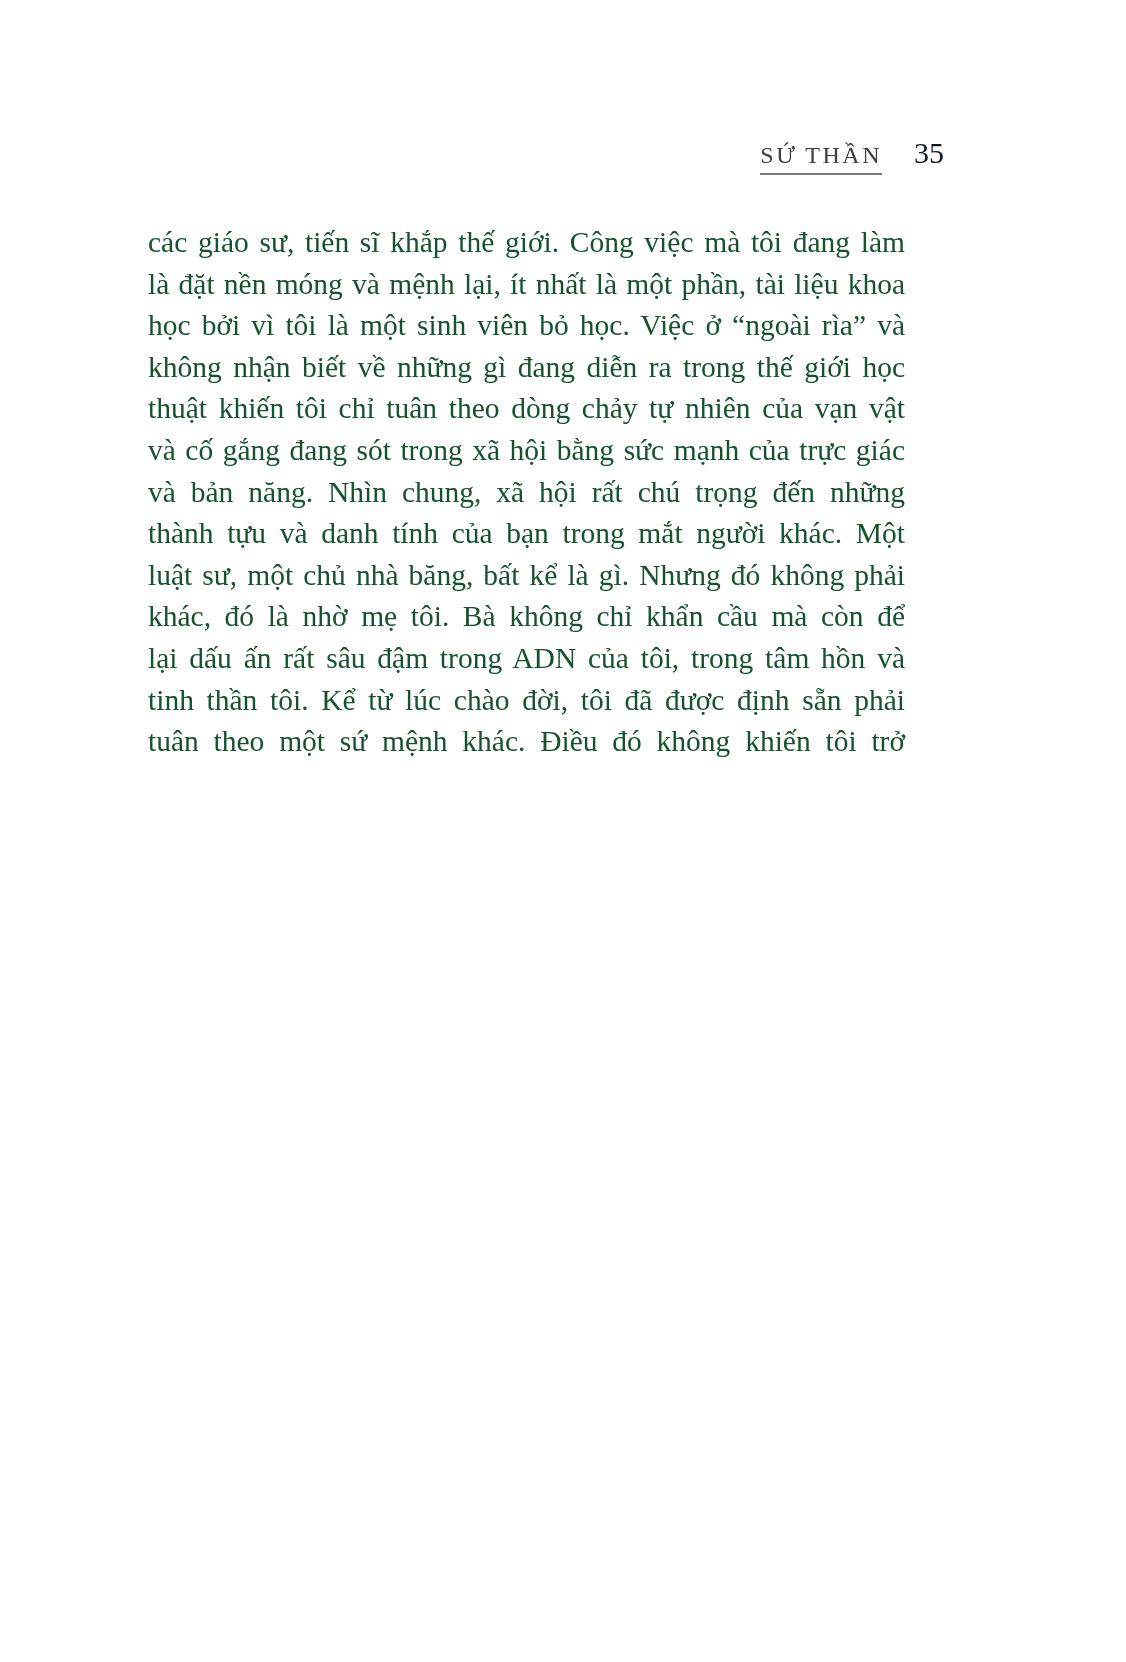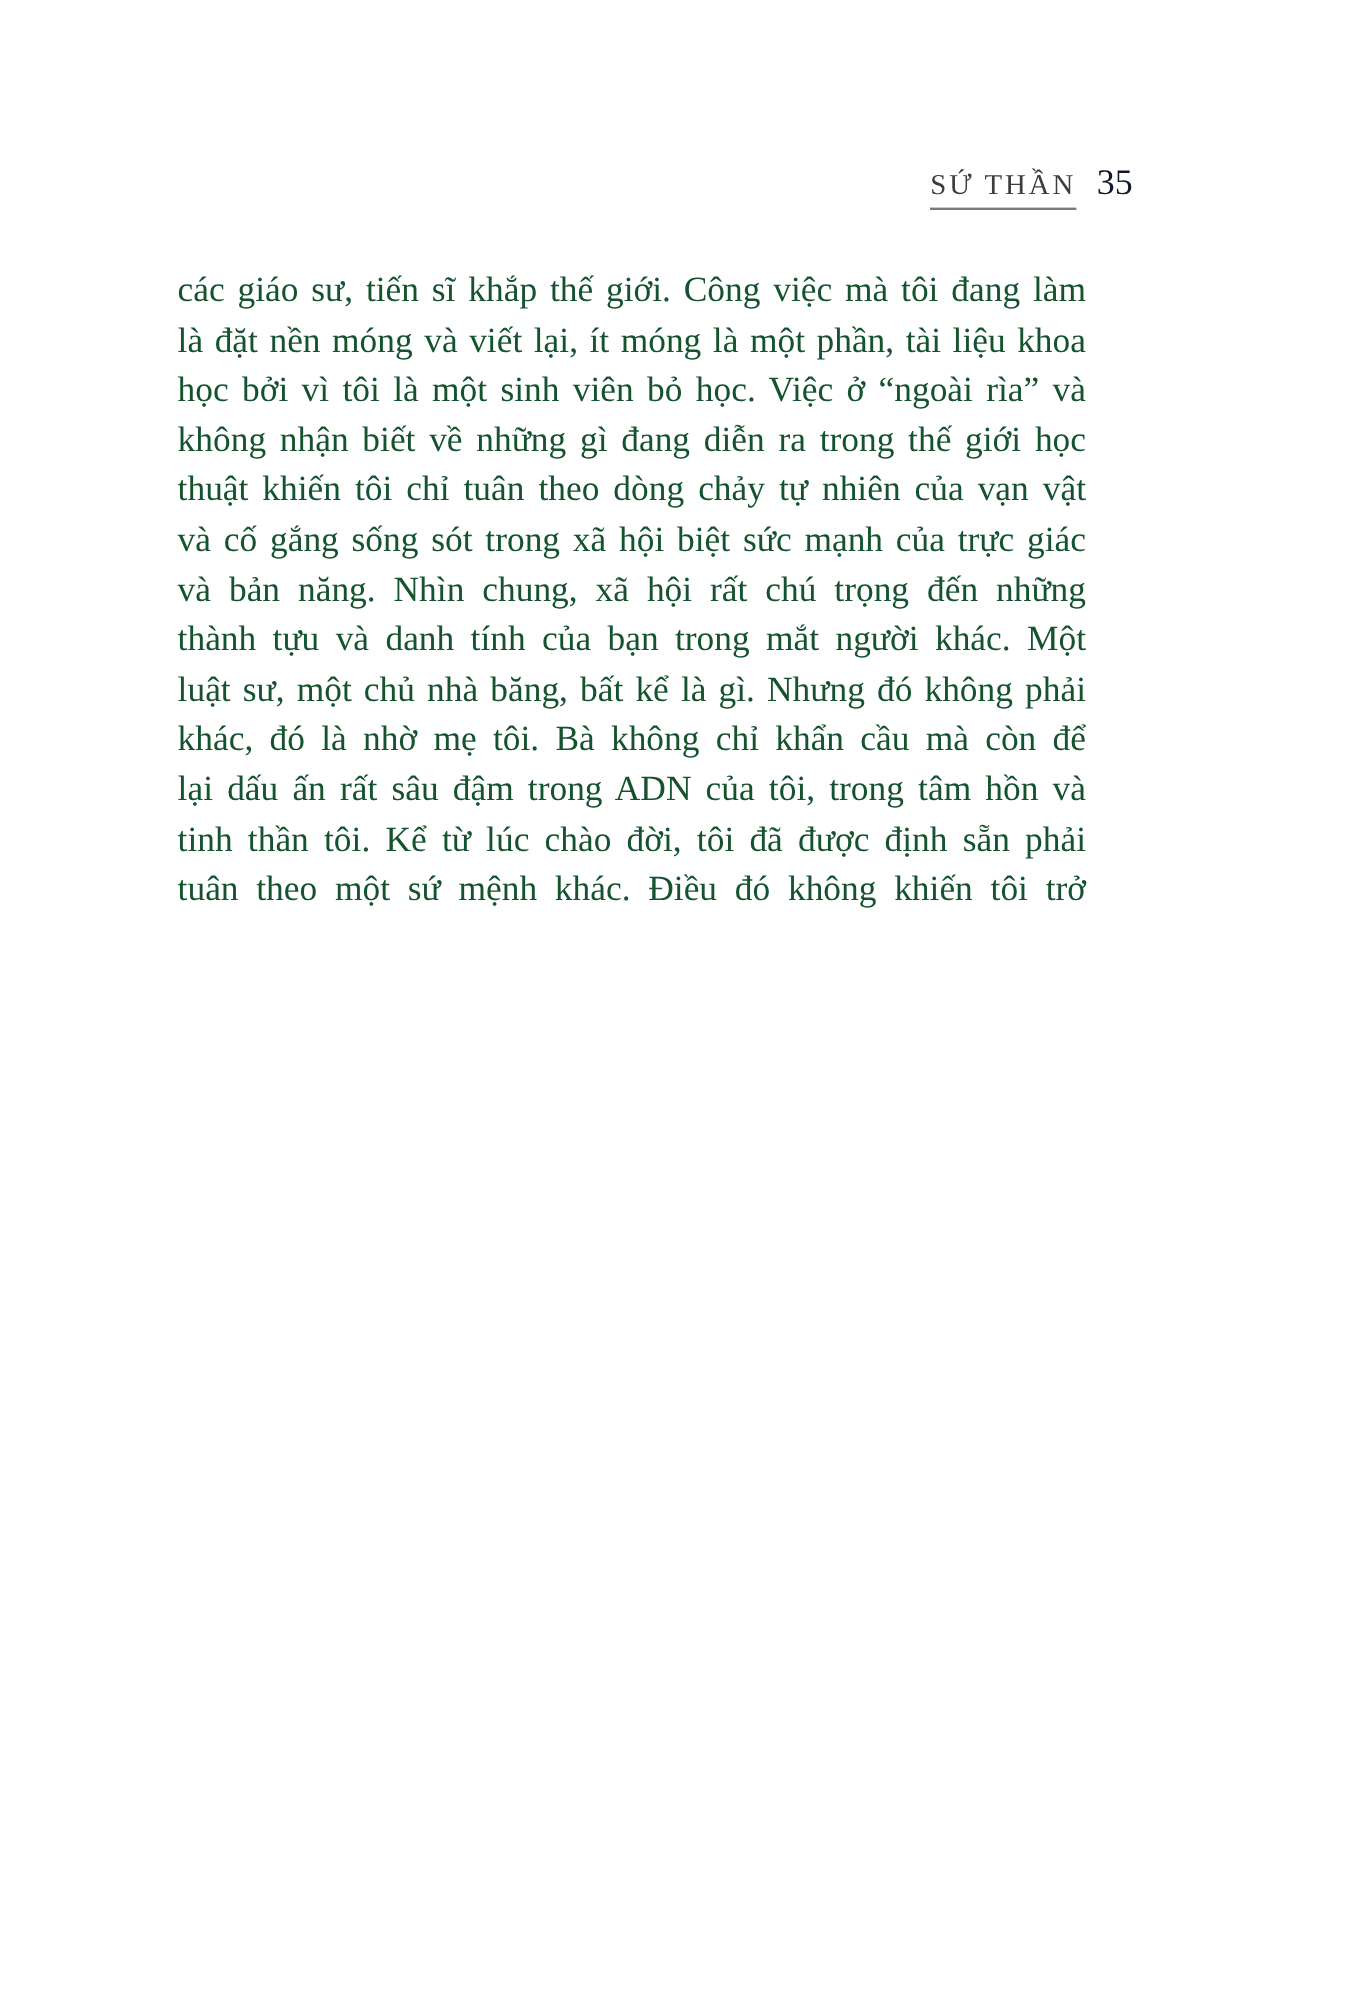--- a/index.html
+++ b/index.html
@@ -16,21 +16,21 @@
       color: #1c1c1c;
       overflow: hidden;
       margin: 0 auto;
     }
     .running-header {
       position: absolute;
       top: 136px;
       right: 182px;
       display: flex;
       align-items: baseline;
-      gap: 17px;
+      gap: 32px;
       white-space: nowrap;
     }
     .running-title {
       font-size: 24px;
       letter-spacing: 2.5px;
       color: #3d3d3d;
       font-weight: 500;
       border-bottom: 2px solid #7a7a7a;
       padding-bottom: 4px;
     }
@@ -62,25 +62,25 @@
 
 <div class="page">
 
   <div class="running-header">
     <span class="running-title">SỨ THẦN</span>
     <span class="page-number">35</span>
   </div>
 
   <div class="body-text">
       <div class="text-line">các giáo sư, tiến sĩ khắp thế giới. Công việc mà tôi đang làm</div>
-      <div class="text-line">là đặt nền móng và viết lại, ít móng là một phần, tài liệu khoa</div>
+      <div class="text-line">là đặt nền móng và mệnh lại, ít nhất là một phần, tài liệu khoa</div>
       <div class="text-line">học bởi vì tôi là một sinh viên bỏ học. Việc ở “ngoài rìa” và</div>
       <div class="text-line">không nhận biết về những gì đang diễn ra trong thế giới học</div>
       <div class="text-line">thuật khiến tôi chỉ tuân theo dòng chảy tự nhiên của vạn vật</div>
-      <div class="text-line">và cố gắng sống sót trong xã hội biệt sức mạnh của trực giác</div>
+      <div class="text-line">và cố gắng đang sót trong xã hội bằng sức mạnh của trực giác</div>
       <div class="text-line">và bản năng. Nhìn chung, xã hội rất chú trọng đến những</div>
       <div class="text-line">thành tựu và danh tính của bạn trong mắt người khác. Một</div>
       <div class="text-line">luật sư, một chủ nhà băng, bất kể là gì. Nhưng đó không phải</div>
       <div class="text-line">khác, đó là nhờ mẹ tôi. Bà không chỉ khẩn cầu mà còn để</div>
       <div class="text-line">lại dấu ấn rất sâu đậm trong ADN của tôi, trong tâm hồn và</div>
       <div class="text-line">tinh thần tôi. Kể từ lúc chào đời, tôi đã được định sẵn phải</div>
       <div class="text-line">tuân theo một sứ mệnh khác. Điều đó không khiến tôi trở</div>
     </div>
 
 </div>

